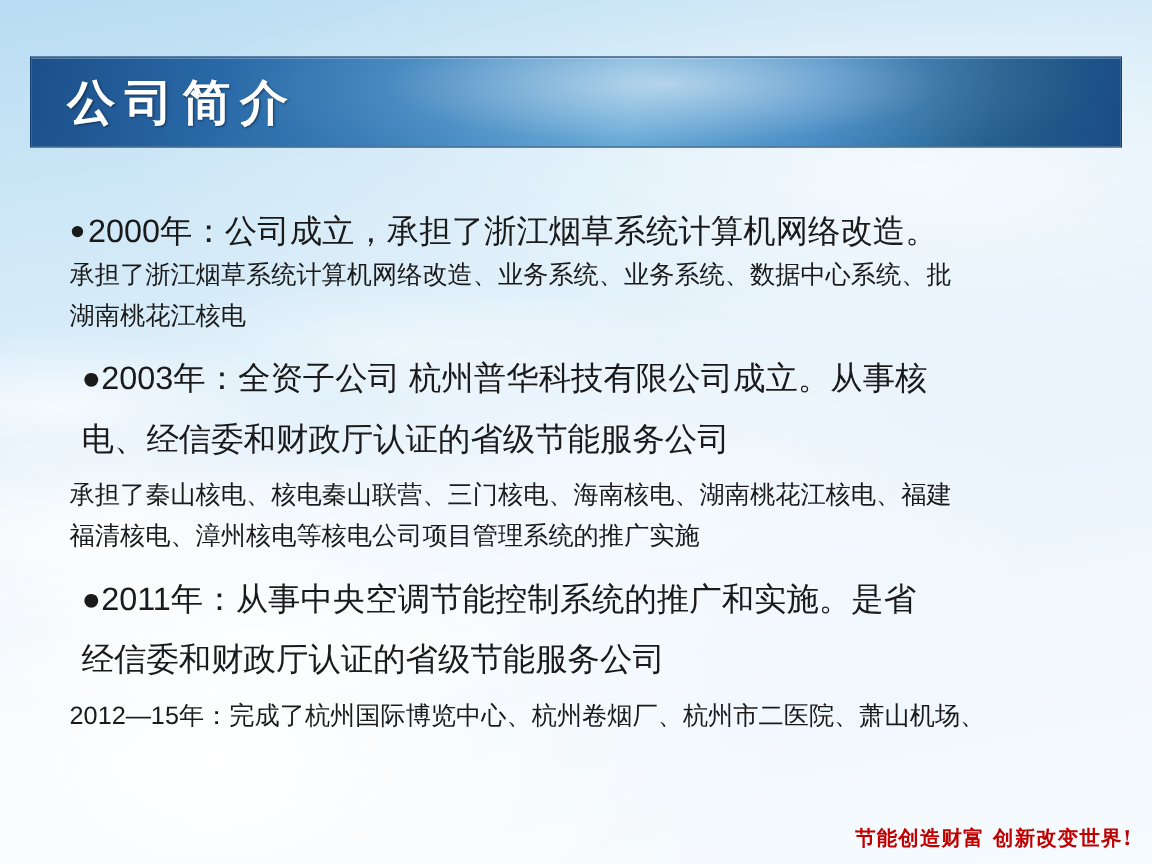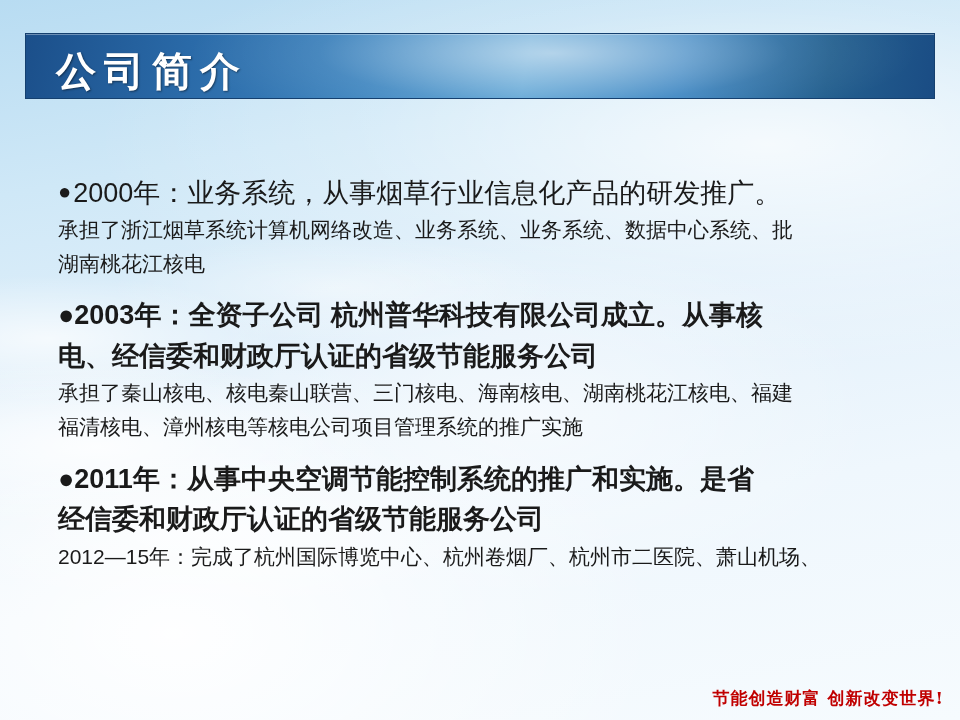--- a/index.html
+++ b/index.html
@@ -34,23 +34,23 @@
       radial-gradient(ellipse 330px 90px at 5% 47%, rgba(255,255,255,0.7), rgba(255,255,255,0) 70%),
       radial-gradient(ellipse 380px 110px at 22% 74%, rgba(255,255,255,0.7), rgba(255,255,255,0) 72%),
       radial-gradient(ellipse 300px 70px at 35% 40%, rgba(255,255,255,0.45), rgba(255,255,255,0) 75%);
     pointer-events: none;
   }
 
   
   .title-bar {
     position: absolute;
     left: 25px;
-    top: 33px;
+    top: 47px;
     width: 910px;
-    height: 66px;
+    height: 76px;
     background:
       radial-gradient(ellipse 520px 110px at 58% 30%, rgba(255,255,255,0.55) 0%, rgba(255,255,255,0.08) 45%, rgba(255,255,255,0) 70%),
       linear-gradient(100deg, #1b4f8a 0%, #2a6aa8 18%, #3f86c0 38%, #5ca3d4 55%, #3d86c2 72%, #24608f 88%, #1a4c84 100%);
     border: 1px solid #15406f;
     box-shadow: inset 0 1px 0 rgba(255,255,255,0.35);
     box-sizing: border-box;
   }
   .title-text {
     position: absolute;
     left: 30px;
@@ -80,22 +80,21 @@
   }
   .bullet-line .dot {
     font-size: 22px;
     vertical-align: 3px;
     margin-right: 2px;
   }
   .bullet-wrap {
     font-size: 27px;
     color: #1a1a1a;
     line-height: 1.5;
-    margin: 0;
-    font-weight: bold;
+    margin: 10px;
   }
   .sub-line {
     font-size: 21px;
     color: #1a1a1a;
     line-height: 1.62;
     margin: 0;
   }
   .block {
     margin-bottom: 6px;
   }
@@ -121,21 +120,21 @@
   <div class="cloudwash"></div>
 
   <div class="title-bar">
     <div class="title-text">公司简介</div>
   </div>
 
   <div class="content">
 
     <div class="block">
       <p class="bullet-line">
-        <span class="dot">●</span><span>2000年：业务系统，从事烟草行业信息化产品的研发推广。</span>
+        <span class="dot">●</span><span>2000年：公司成立，承担了浙江烟草系统计算机网络改造。</span>
       </p>
       <p class="sub-line">承担了浙江烟草系统计算机网络改造、业务系统、业务系统、数据中心系统、批</p>
       <p class="sub-line">湖南桃花江核电</p>
     </div>
 
     <div class="block block-2003">
       <p class="bullet-wrap">
         <span class="dot">●</span><span>2003年：全资子公司 杭州普华科技有限公司成立。从事核</span>
       </p>
       <p class="bullet-wrap">

